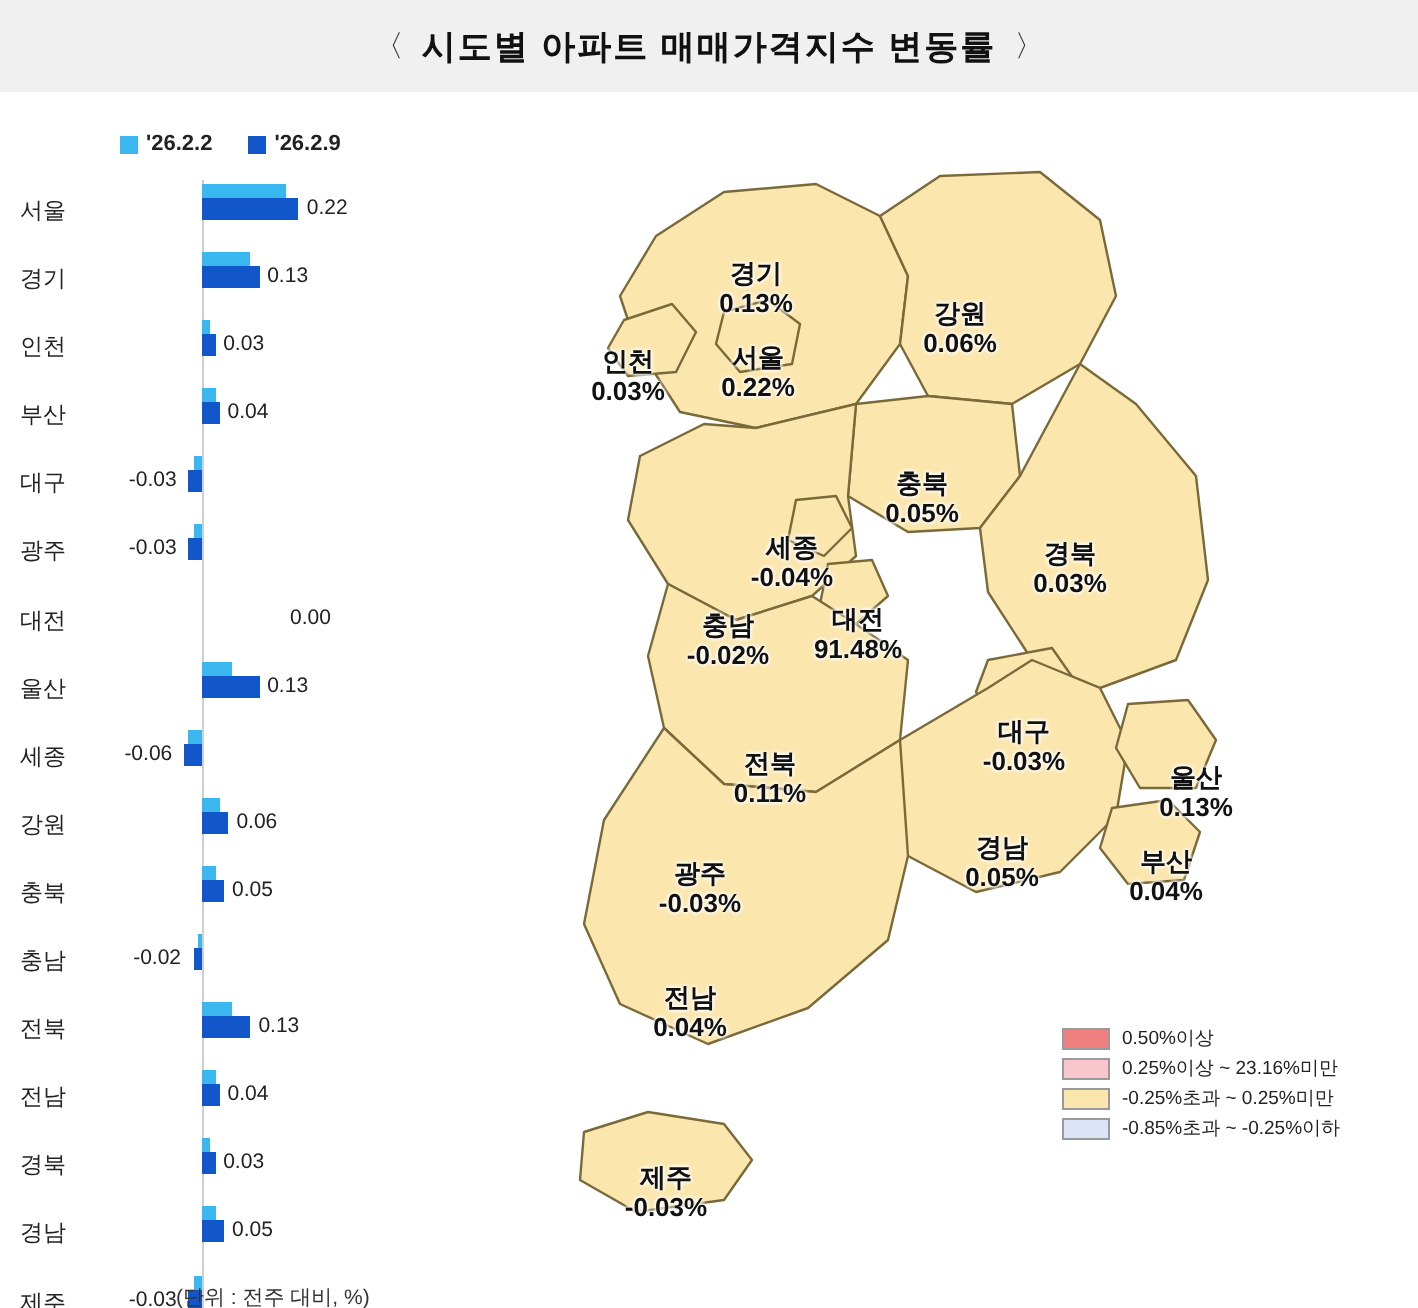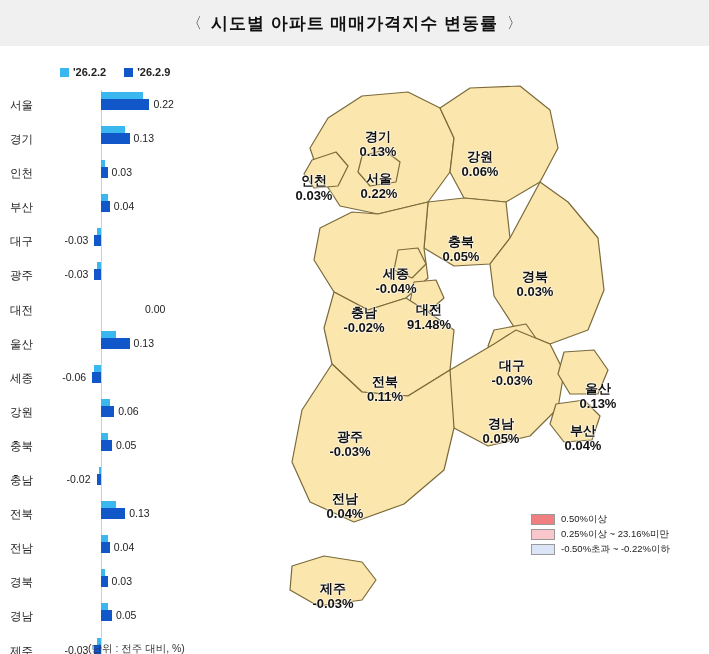--- a/index.html
+++ b/index.html
@@ -310,17 +310,21 @@
   <div class="map-legend" id="map-legend">
       <div class="ml-row">
         <span class="ml-sw" style="background: rgb(240, 128, 128);"></span>
         <span>0.50%이상</span>
       </div>
       <div class="ml-row">
         <span class="ml-sw" style="background: rgb(249, 198, 203);"></span>
         <span>0.25%이상 ~ 23.16%미만</span>
       </div>
       <div class="ml-row">
+        <span class="ml-sw" style="background: rgb(251, 230, 173);"></span>
+        <span>-0.25%초과 ~ 0.25%미만</span>
+      </div>
+      <div class="ml-row">
         <span class="ml-sw" style="background: rgb(220, 228, 247);"></span>
-        <span>-0.50%초과 ~ -0.22%이하</span>
+        <span>-0.85%초과 ~ -0.25%이하</span>
       </div>
     </div>
 </div>
 
 </body></html>

